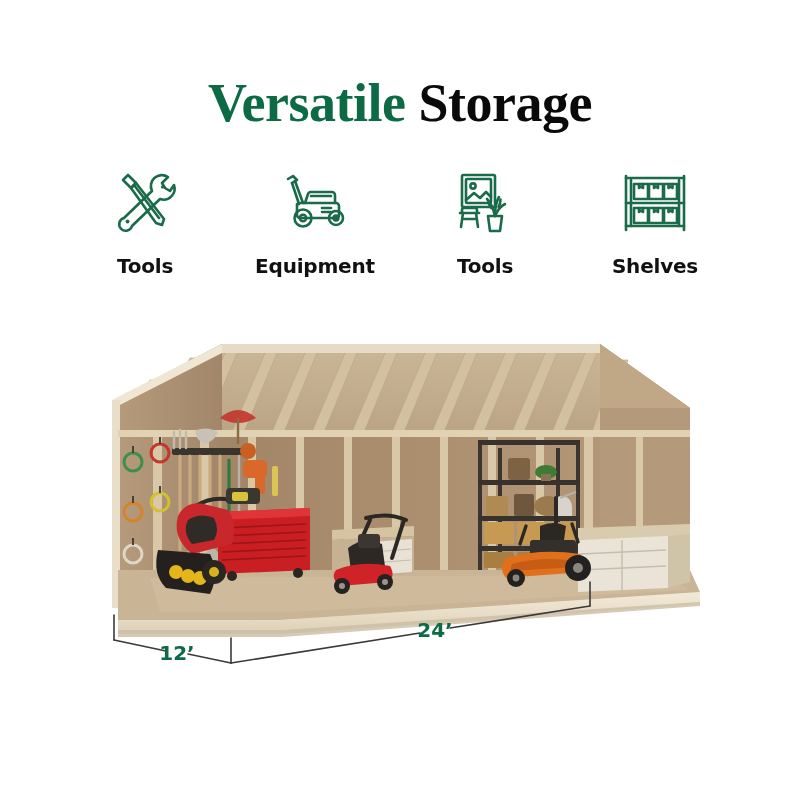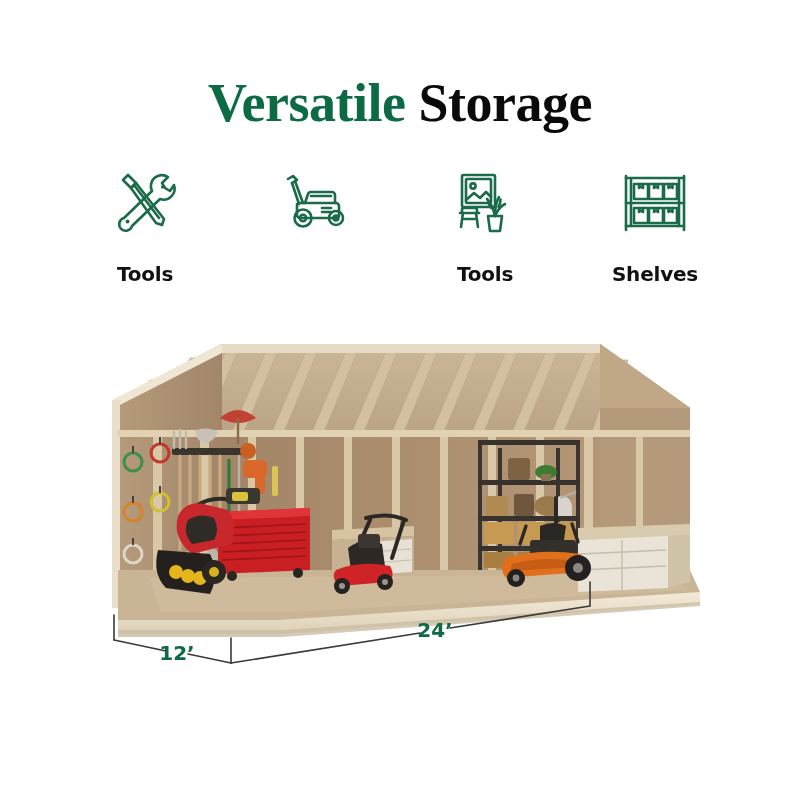--- a/index.html
+++ b/index.html
@@ -58,21 +58,21 @@
   }
   .feature-icon {
     width: 76px;
     height: 70px;
     display: flex;
     align-items: center;
     justify-content: center;
   }
   .feature-icon svg { display: block; overflow: visible; }
   .feature-label {
-    margin-top: 24px;
+    margin-top: 16px;
     font-family: "DejaVu Sans", "Liberation Sans", sans-serif;
     font-size: 20px;
     font-weight: bold;
     color: #111111;
     letter-spacing: -0.2px;
     white-space: nowrap;
   }
 
   
   .shed-wrap {
@@ -133,20 +133,21 @@
 
           <path d="M44 36 L53 36"></path>
           <path d="M44 40 L53 40"></path>
 
           <circle cx="25" cy="46" r="8.5"></circle>
           <circle cx="25" cy="46" r="3.2"></circle>
           <circle cx="58" cy="46" r="7"></circle>
           <circle cx="58" cy="46" r="2.4"></circle>
         </svg>
       </div>
+      <div class="feature-label">Equipment</div>
     </div>
 
     <div class="feature">
       <div class="feature-icon">
         <svg width="64" height="64" viewBox="0 0 64 64" fill="none" stroke="#1a6b49" stroke-width="2.6" stroke-linecap="round" stroke-linejoin="round">
 
           <rect x="9" y="4" width="33" height="32" rx="1.5"></rect>
           <rect x="13" y="8" width="25" height="24" rx="1"></rect>
           <circle cx="20" cy="15" r="2.6"></circle>
           <path d="M13 29 L21 22 L27 27 L33 21 L38 26"></path>

